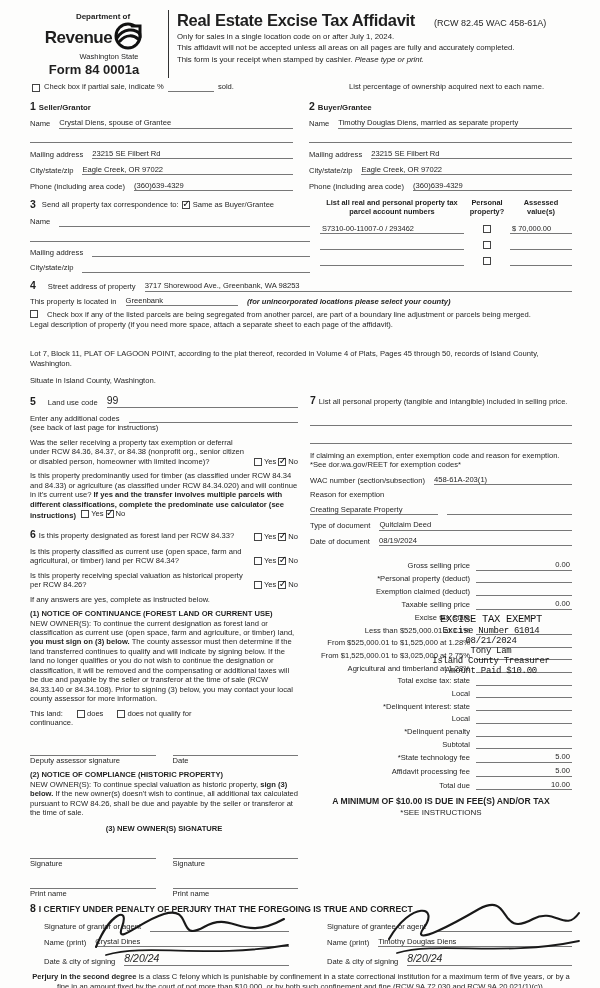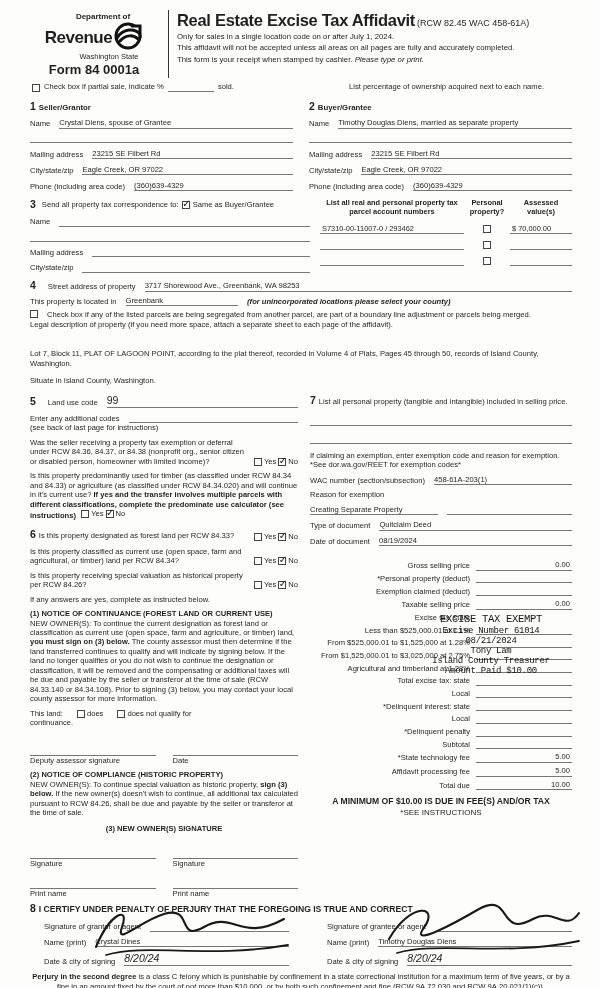--- a/index.html
+++ b/index.html
@@ -11,21 +11,21 @@
   
   .hdr { display:flex; align-items:flex-start; }
   .logoblk { width:128px; text-align:center; padding-top:4px; flex:none; }
   .dept { font-size:8px; font-weight:bold; margin-left:18px; }
   .revrow { display:flex; align-items:center; justify-content:center; gap:1px; }
   .revname { font-size:17px; font-weight:bold; letter-spacing:-.5px; }
   .wa { font-size:7.5px; margin-left:30px; }
   .formno { font-size:13px; font-weight:bold; }
   .vdiv { width:1px; background:#333; align-self:stretch; margin:2px 8px 0 10px; }
   .titleblk { flex:1; padding-top:2px; }
-  .trow { display:flex; align-items:baseline; gap:2px; }
+  .trow { display:flex; align-items:baseline; gap:19px; }
   .title { font-size:16.5px; font-weight:bold; letter-spacing:-.3px; white-space:nowrap; }
   .tref { font-size:9px; white-space:nowrap; }
   .tline { font-size:7.8px; margin-top:1.5px; }
 
   
   .row { display:flex; align-items:flex-end; gap:9px; }
   .fill { flex:1; border-bottom:1px solid #777; min-height:9px; }
   .u { border-bottom:1px solid #777; }
   .lbl { white-space:nowrap; }
   .b { font-weight:bold; }

